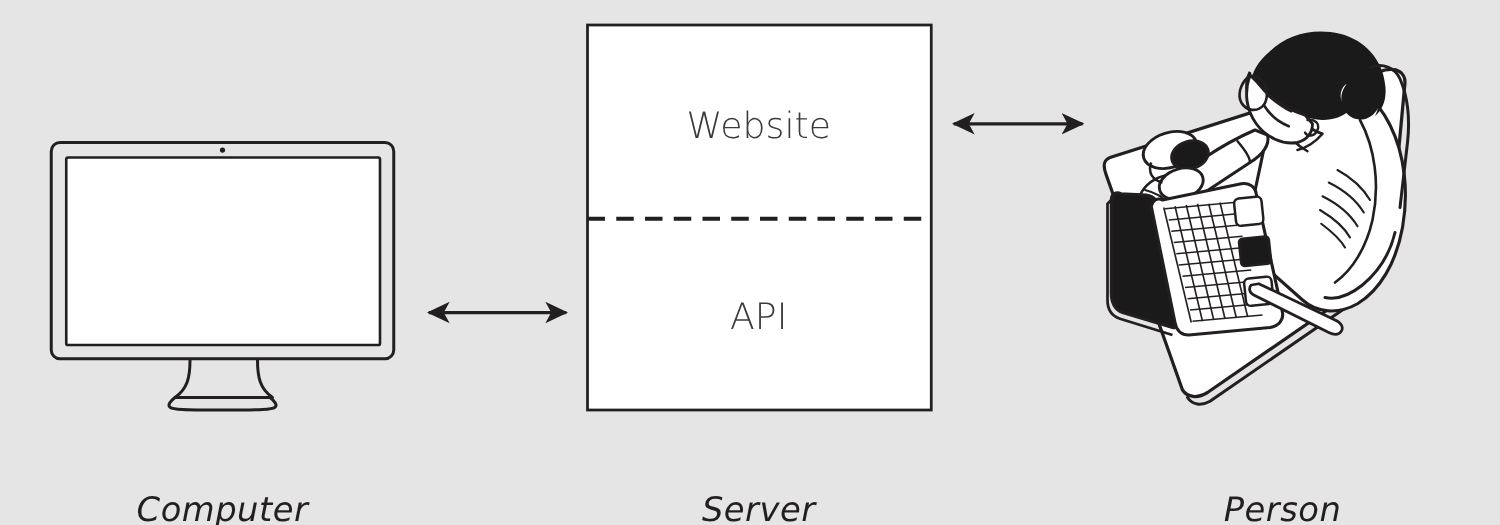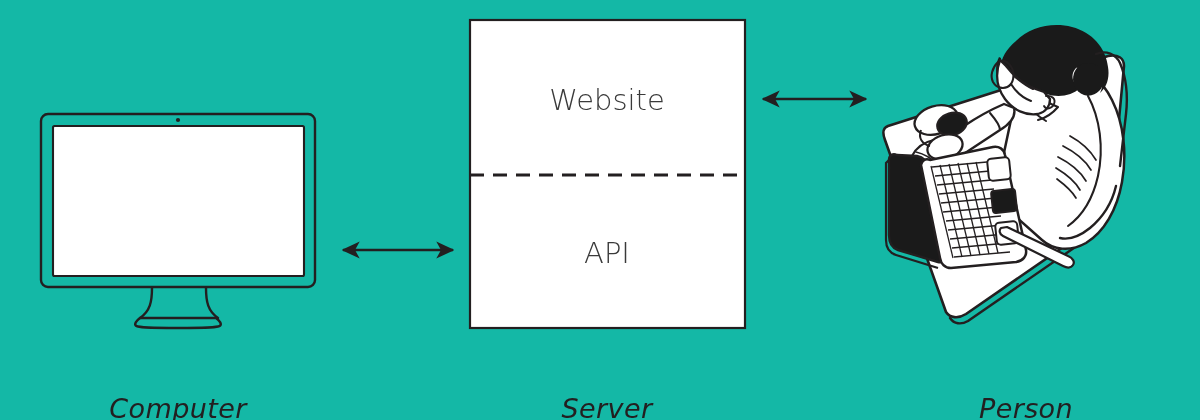--- a/index.html
+++ b/index.html
@@ -10,21 +10,21 @@
   body {
     width: 1200px;
     height: 420px;
     overflow: hidden;
     font-family: "DejaVu Sans", "Liberation Sans", sans-serif;
   }
   #diagram-root {
     position: relative;
     width: 1200px;
     height: 420px;
-    background: #14b8a6;
+    background: #e5e5e5;
   }
   svg.layer {
     position: absolute;
     top: 0;
     left: 0;
     width: 1200px;
     height: 420px;
   }
   .caption {
     position: absolute;

